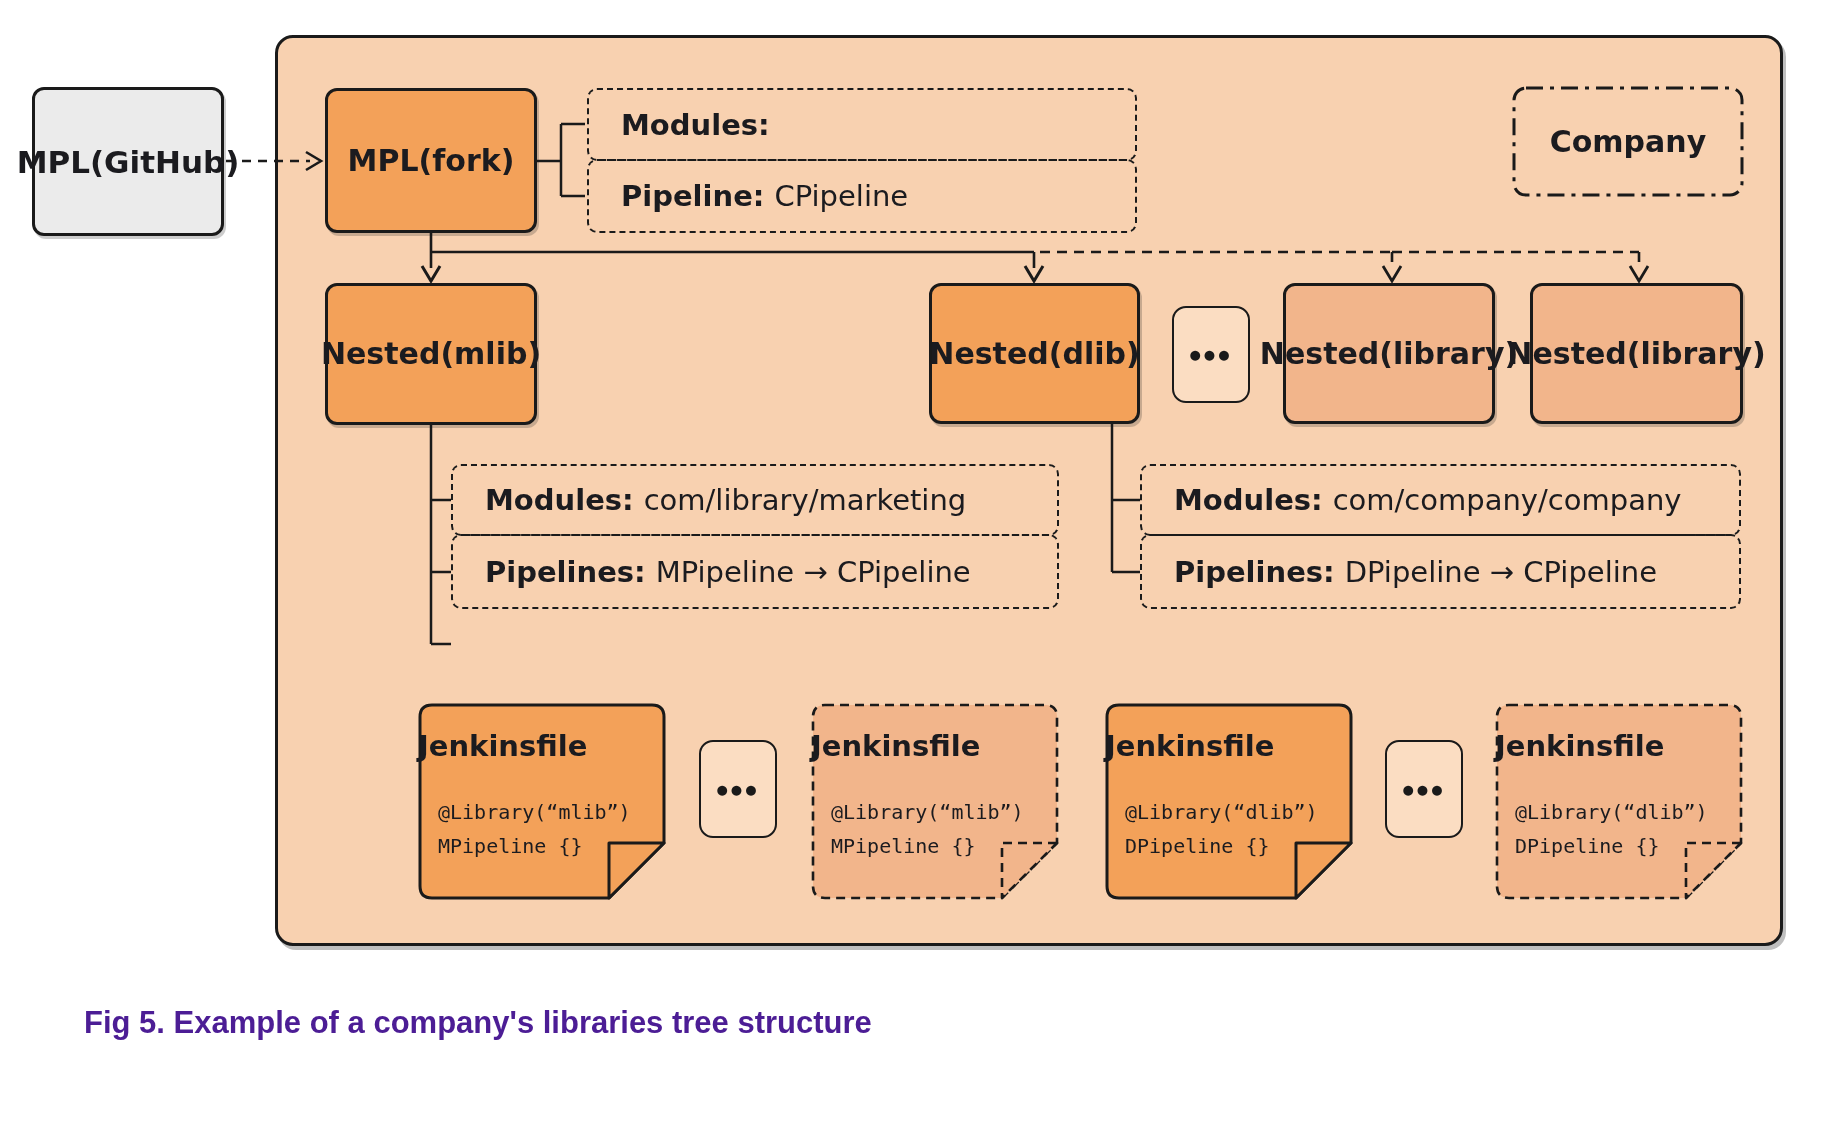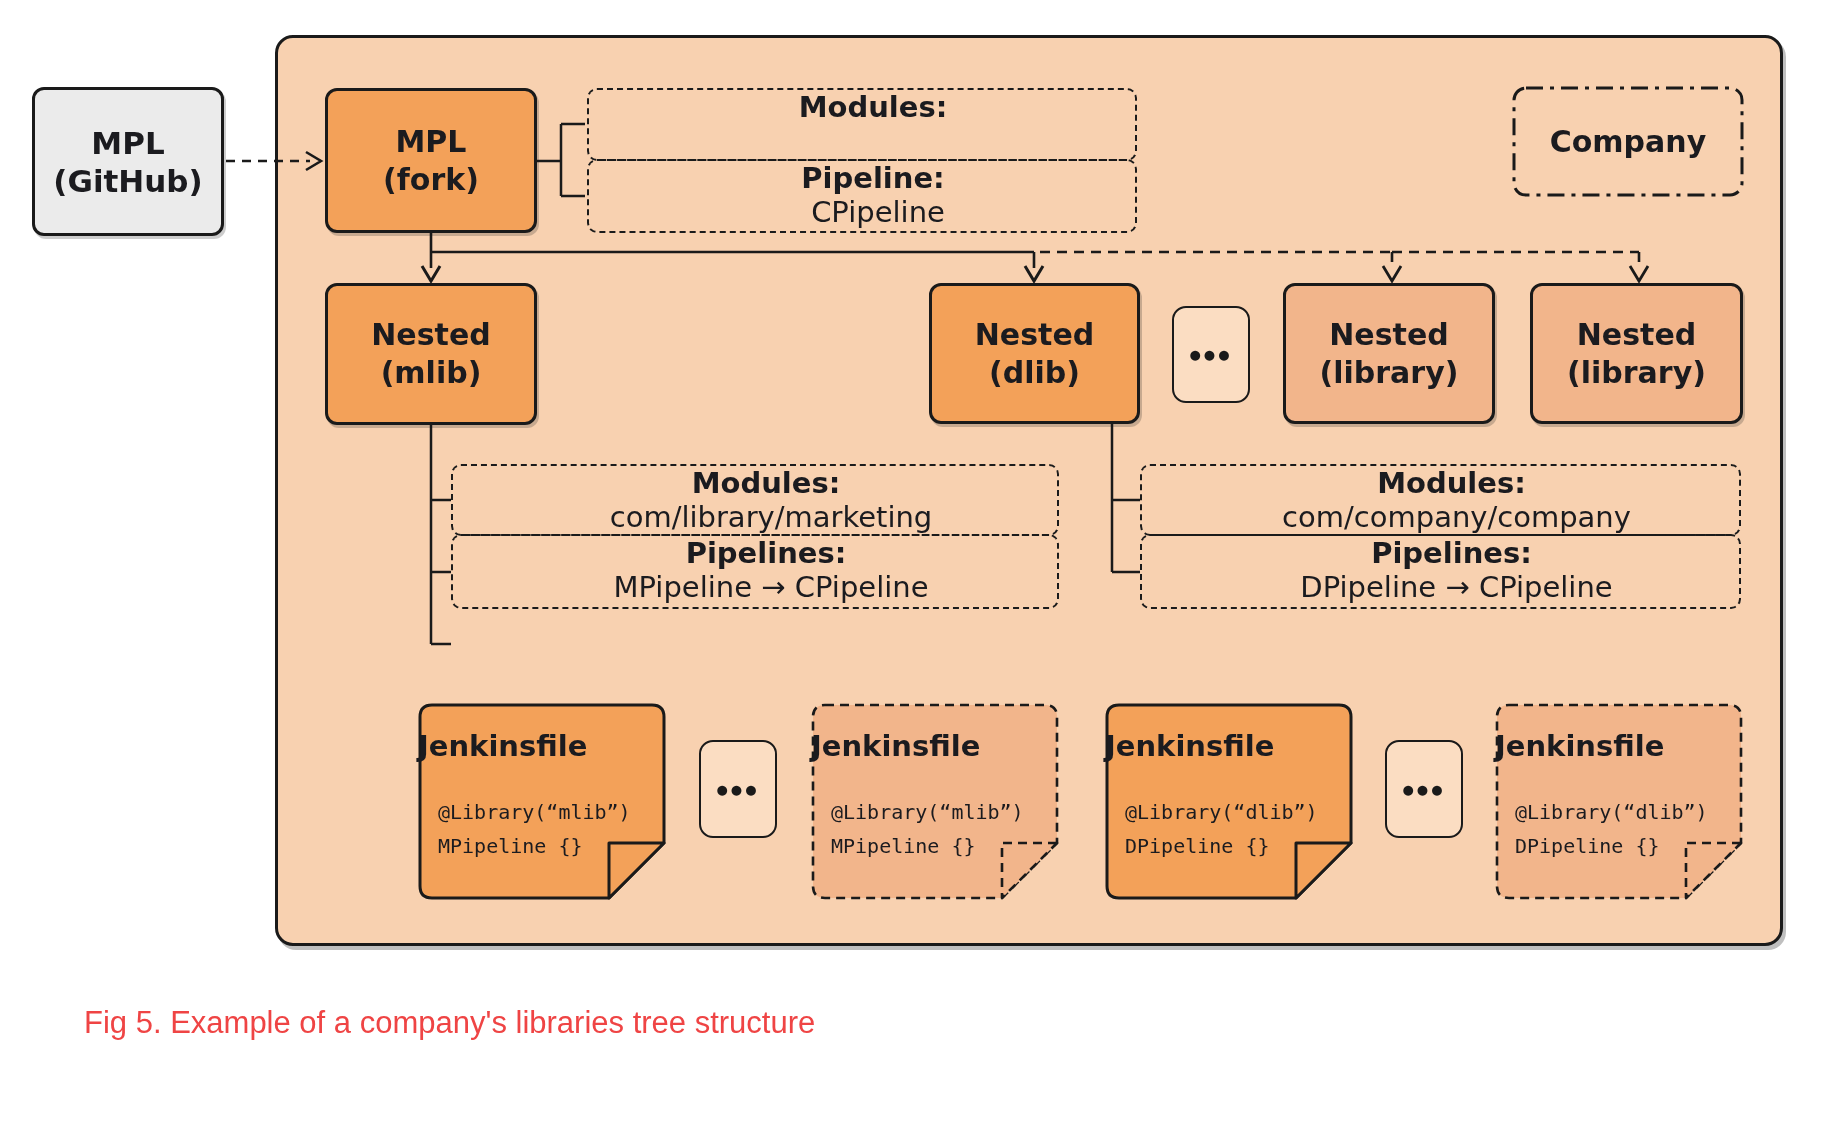--- a/index.html
+++ b/index.html
@@ -1,29 +1,29 @@
 <!DOCTYPE html>
 <html><head>
 <meta charset="utf-8">
 <style>
   html,body{margin:0;padding:0;background:#ffffff;}
   .canvas{
     position:relative;width:1826px;height:1136px;background:#ffffff;overflow:hidden;
     font-family:"DejaVu Sans",sans-serif;color:#1b1b1f;
   }
-  .abs{position:absolute;box-sizing:border-box;flex-direction:column;}
+  .abs{position:absolute;box-sizing:border-box;}
   svg.overlay{position:absolute;left:0;top:0;z-index:1;pointer-events:none;}
   .panel{
     left:275px;top:35px;width:1508px;height:911px;
     background:#f8d1b0;border:3px solid #1a1a1a;border-radius:18px;
     box-shadow:3px 4px 0 rgba(26,26,26,.28);z-index:0;
   }
   .node{
     border:3px solid #1a1a1a;border-radius:12px;z-index:2;
-    display:flex;flex-direction:column;align-items:center;justify-content:center;
+    display:flex;flex-direction:row;align-items:center;justify-content:center;
     text-align:center;font-weight:bold;font-size:30px;line-height:38px;
     box-shadow:2px 3px 0 rgba(26,26,26,.22);
   }
   .node.gray{background:#ebebeb;font-size:31px;}
   .node.orange{background:#f3a159;}
   .node.salmon{background:#f2b58b;}
   .company{
     z-index:2;display:flex;align-items:center;justify-content:center;
     font-weight:bold;font-size:30px;background:transparent;box-shadow:none;
   }
@@ -44,21 +44,21 @@
     font-weight:bold;font-size:29px;
   }
   .jf .code{
     position:absolute;left:20px;height:26px;
     font-family:"DejaVu Sans Mono",monospace;font-size:20px;white-space:pre;
   }
   .jf .code.c1{top:97px;}
   .jf .code.c2{top:131px;}
   .caption{
     left:84px;top:1005px;z-index:2;
-    font-family:"Liberation Sans",sans-serif;font-weight:normal;font-size:31px;color:#ef4444;
+    font-family:"Liberation Sans",sans-serif;font-weight:bold;font-size:31px;color:#4c1d95;
   }
 </style>
 </head>
 <body>
 
 <div class="canvas">
 
   <div class="abs panel"></div>
 
   <svg class="overlay" width="1826" height="1136" viewBox="0 0 1826 1136">

